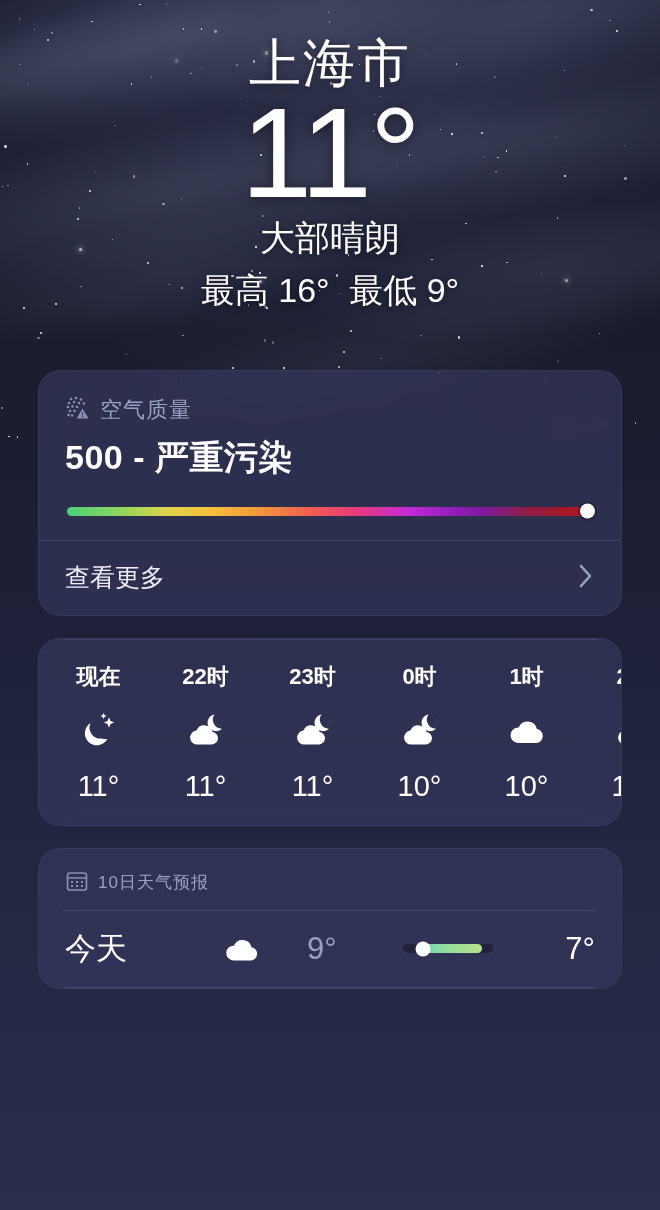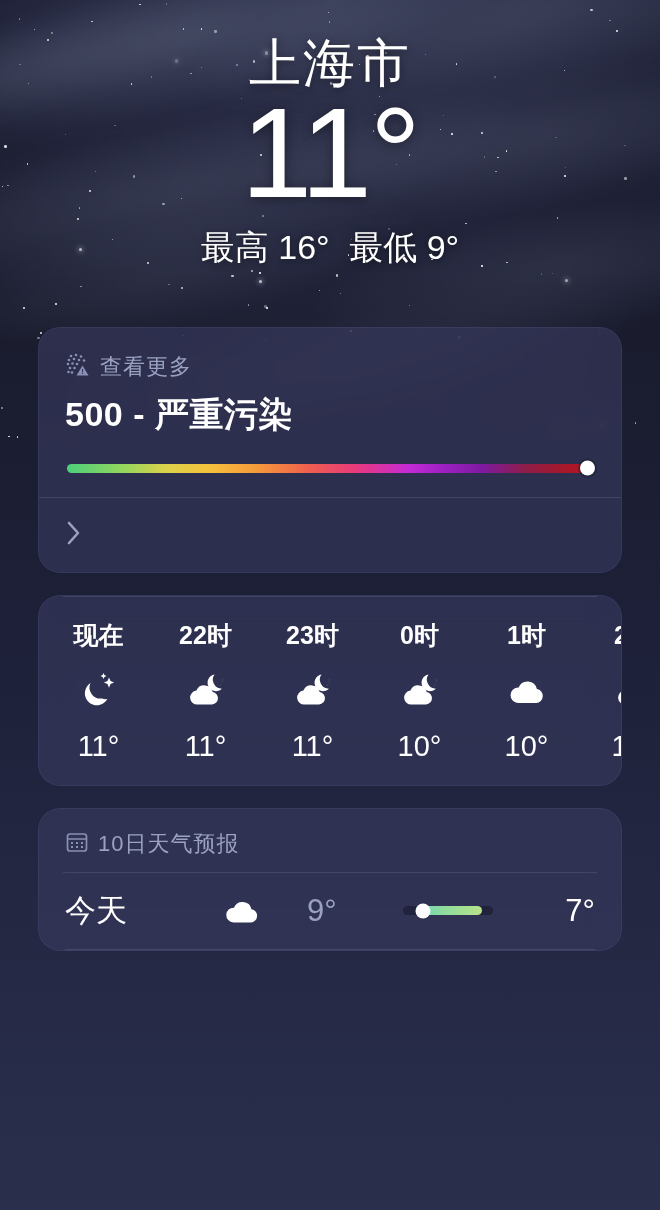--- a/index.html
+++ b/index.html
@@ -97,30 +97,30 @@
   .hour-summary {
     padding:24px 26px 20px 26px; font-size:25px; color:#eceefa; letter-spacing:0.3px;
   }
   .hour-divider { height:1px; background:rgba(150,158,200,0.18); margin:0 24px; }
   .hour-scroll {
     display:flex; padding:22px 6px 22px 6px; overflow:hidden;
   }
   .hour-col {
     flex:0 0 107px; display:flex; flex-direction:column; align-items:center; gap:16px;
   }
-  .hour-time { font-size:25px; font-weight:600; color:#fff;text-align:center; }
+  .hour-time { font-size:22px; font-weight:600; color:#fff;text-align:center; }
   .hour-ic { height:46px; display:flex; align-items:center; justify-content:center; }
   .hour-temp { font-size:29px; font-weight:400; color:#fff; }
 
   
   .day-head {
     display:flex; align-items:center; gap:9px;
     padding:20px 26px 13px 26px;
   }
-  .day-head-label { font-size:22px; color:#9ba1c2; letter-spacing:1px; }
+  .day-head-label { font-size:17px; color:#9ba1c2; letter-spacing:1px; }
   .day-divider { height:1px; background:rgba(150,158,200,0.18); margin:0 24px; }
   .day-row {
     display:flex; align-items:center; padding:16px 26px 16px 26px; gap:22px;
   }
   .day-name { flex:0 0 112px; font-size:31px; font-weight:500; color:#fff; }
   .day-ic { flex:0 0 86px; display:flex; align-items:center; justify-content:center; }
   .day-low { flex:0 0 74px; font-size:31px; color:#9ba1c2; text-align:left; }
   .day-bar-wrap { flex:1 1 auto; position:relative; height:9px; }
   .day-track { position:absolute; inset:0; border-radius:5px; background:rgba(20,22,40,0.55); }
   .day-fill {
@@ -298,20 +298,21 @@
         <div class="star" style="left: 624.4px; top: 177.2px; width: 2.4px; height: 2.4px; opacity: 0.54;"></div>
         <div class="star" style="left: 366.4px; top: 55.3px; width: 2.4px; height: 2.4px; opacity: 0.81;"></div>
         <div class="star" style="left: 240.7px; top: 97.9px; width: 1.6px; height: 1.6px; opacity: 0.38;"></div>
         <div class="star" style="left: 342.7px; top: 350.7px; width: 2.4px; height: 2.4px; opacity: 0.87;"></div>
       </div>
   </div>
 
   <div class="hero">
     <div class="city">上海市</div>
     <div class="temp">11°</div>
+    <div class="cond">大部晴朗</div>
     <div class="hilo">
       <span>最高 16°</span>
       <span>最低 9°</span>
     </div>
   </div>
 
   <div class="cards">
 
     <div class="card">
       <div class="aqi-pad">
@@ -332,29 +333,30 @@
                 <circle cx="5" cy="16" r="1.3"></circle>
                   <circle cx="9.5" cy="16" r="1.3"></circle>
                 <circle cx="3.5" cy="20" r="1.3"></circle>
                   <circle cx="7" cy="20.5" r="1.3"></circle>
               </g>
               <path d="M17.5 13.5 L23.5 23.5 L11.5 23.5 Z" fill="#8a90b4"></path>
               <rect x="17" y="17" width="1.1" height="3.4" fill="#383a5f"></rect>
               <circle cx="17.55" cy="21.6" r="0.7" fill="#383a5f"></circle>
             </svg>
           </span>
-          <span class="aqi-head-label">查看更多</span>
+          <span class="aqi-head-label">空气质量</span>
         </div>
         <div class="aqi-title">500 - 严重污染</div>
         <div class="aqi-bar-wrap">
           <div class="aqi-bar"></div>
           <div class="aqi-dot"></div>
         </div>
       </div>
       <div class="aqi-more">
+        <span class="aqi-more-label">查看更多</span>
         <span class="chev">
           <svg width="18" height="30" viewBox="0 0 18 30">
             <path d="M4 5 L13 15 L4 25" stroke="#9ba1c2" stroke-width="2.6" fill="none" stroke-linecap="round" stroke-linejoin="round"></path>
           </svg>
         </span>
       </div>
     </div>
 
     <div class="card">
       <div class="hour-divider"></div>

